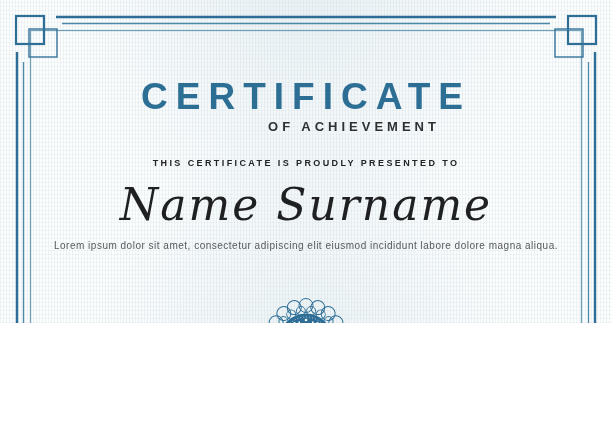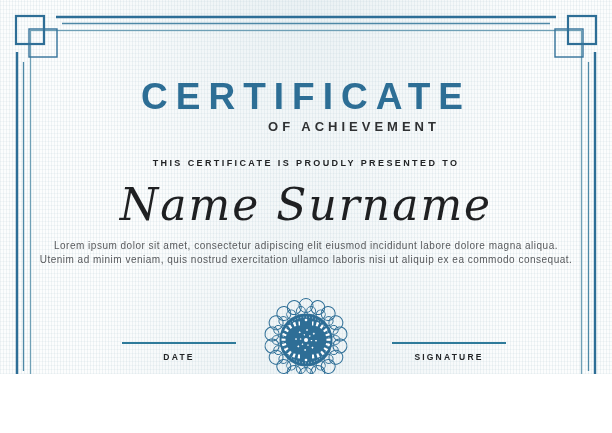--- a/index.html
+++ b/index.html
@@ -4,21 +4,21 @@
 <style>
   html, body {
     margin: 0;
     padding: 0;
     background: #ffffff;
     font-family: "Liberation Sans", sans-serif;
   }
   .certificate {
     position: relative;
     width: 612px;
-    height: 374px;
+    height: 323px;
     overflow: hidden;
     background-color: #fcfdfd;
     background-image:
       radial-gradient(ellipse at 50% -10%, rgba(188,210,219,0.30), rgba(188,210,219,0) 55%),
       radial-gradient(ellipse at 50% 115%, rgba(188,210,219,0.28), rgba(188,210,219,0) 50%),
       repeating-linear-gradient(90deg, rgba(145,175,190,0.13) 0px, rgba(145,175,190,0.13) 1px, rgba(0,0,0,0) 1px, rgba(0,0,0,0) 3px),
       repeating-linear-gradient(0deg, rgba(145,175,190,0.09) 0px, rgba(145,175,190,0.09) 1px, rgba(0,0,0,0) 1px, rgba(0,0,0,0) 4px);
   }
   .border-svg, .seal-svg { position: absolute; }
   .border-svg { left: 0; top: 0; }
@@ -122,21 +122,20 @@
   <div class="center-text title">CERTIFICATE</div>
 
   <div class="center-text subtitle">OF ACHIEVEMENT</div>
 
   <div class="center-text name">Name Surname</div>
 
   <div class="center-text presented">THIS CERTIFICATE IS PROUDLY PRESENTED TO</div>
 
   <div class="center-text body-text">
     <div>Lorem ipsum dolor sit amet, consectetur adipiscing elit eiusmod incididunt labore dolore magna aliqua.</div>
-    <div>Utenim ad minim veniam, quis nostrud exercitation ullamco laboris nisi ut aliquip ex ea commodo consequat.</div>
   </div>
 
   <svg class="seal-svg" width="92" height="92" viewBox="-46 -46 92 92" aria-hidden="true">
     <defs>
       <circle id="lc" cx="0" cy="-34.5" r="7" fill="none" stroke="#2e6e96" stroke-width="1"></circle>
       <circle id="lc2" cx="0" cy="-29.5" r="4.5" fill="none" stroke="#2e6e96" stroke-width="0.9"></circle>
     </defs>
 
     <g>
       <use href="#lc"></use>

